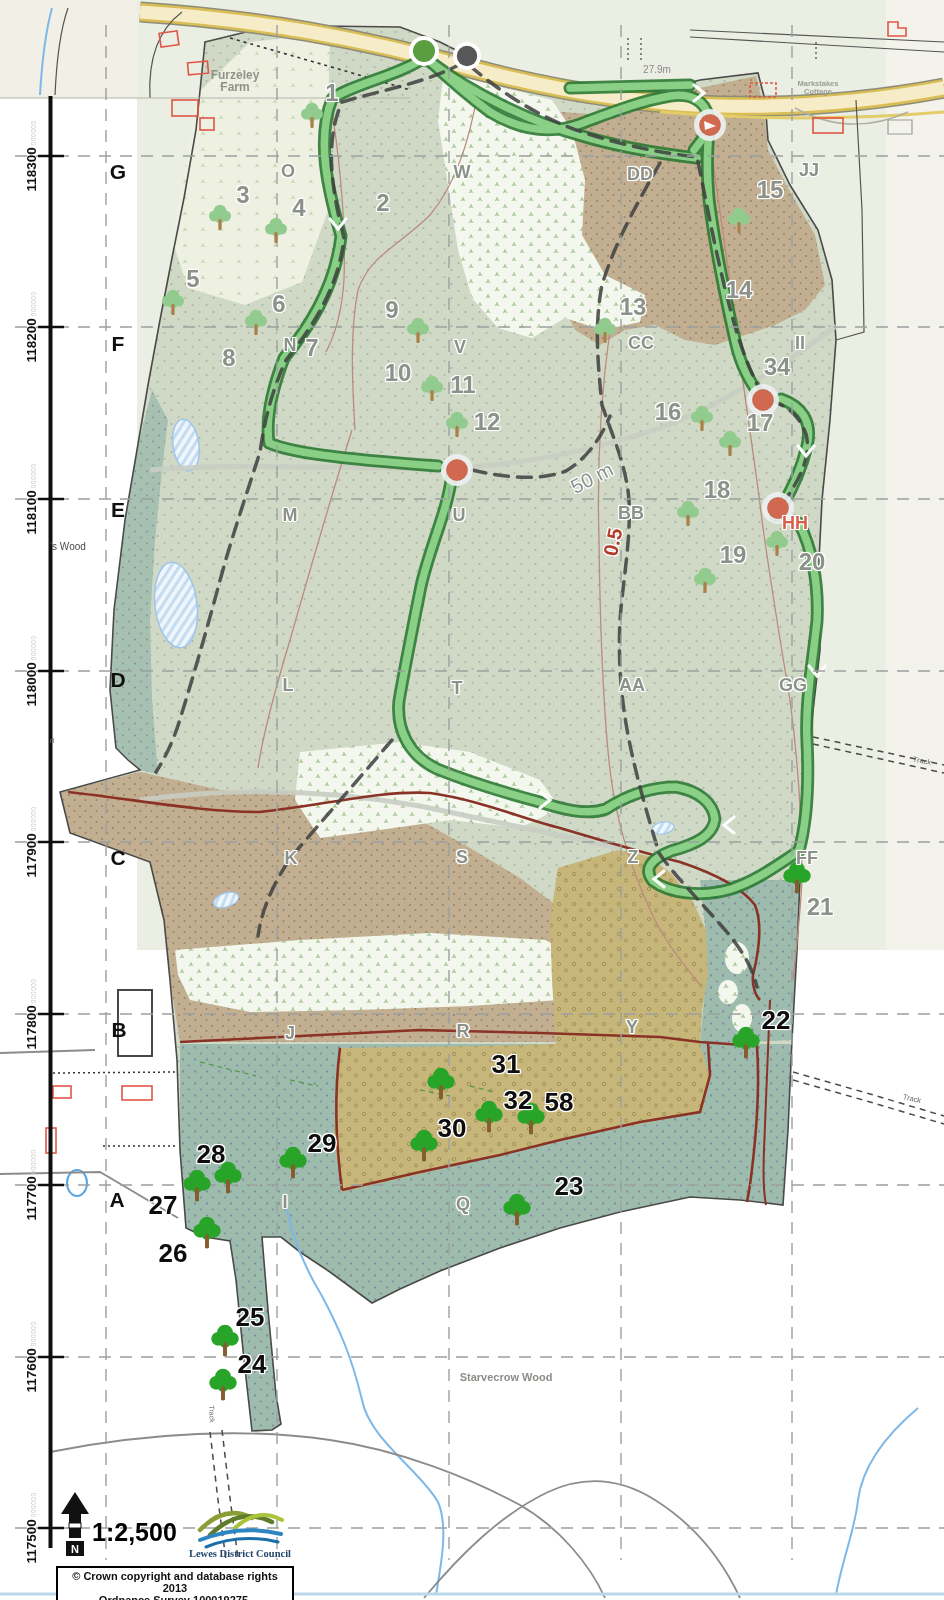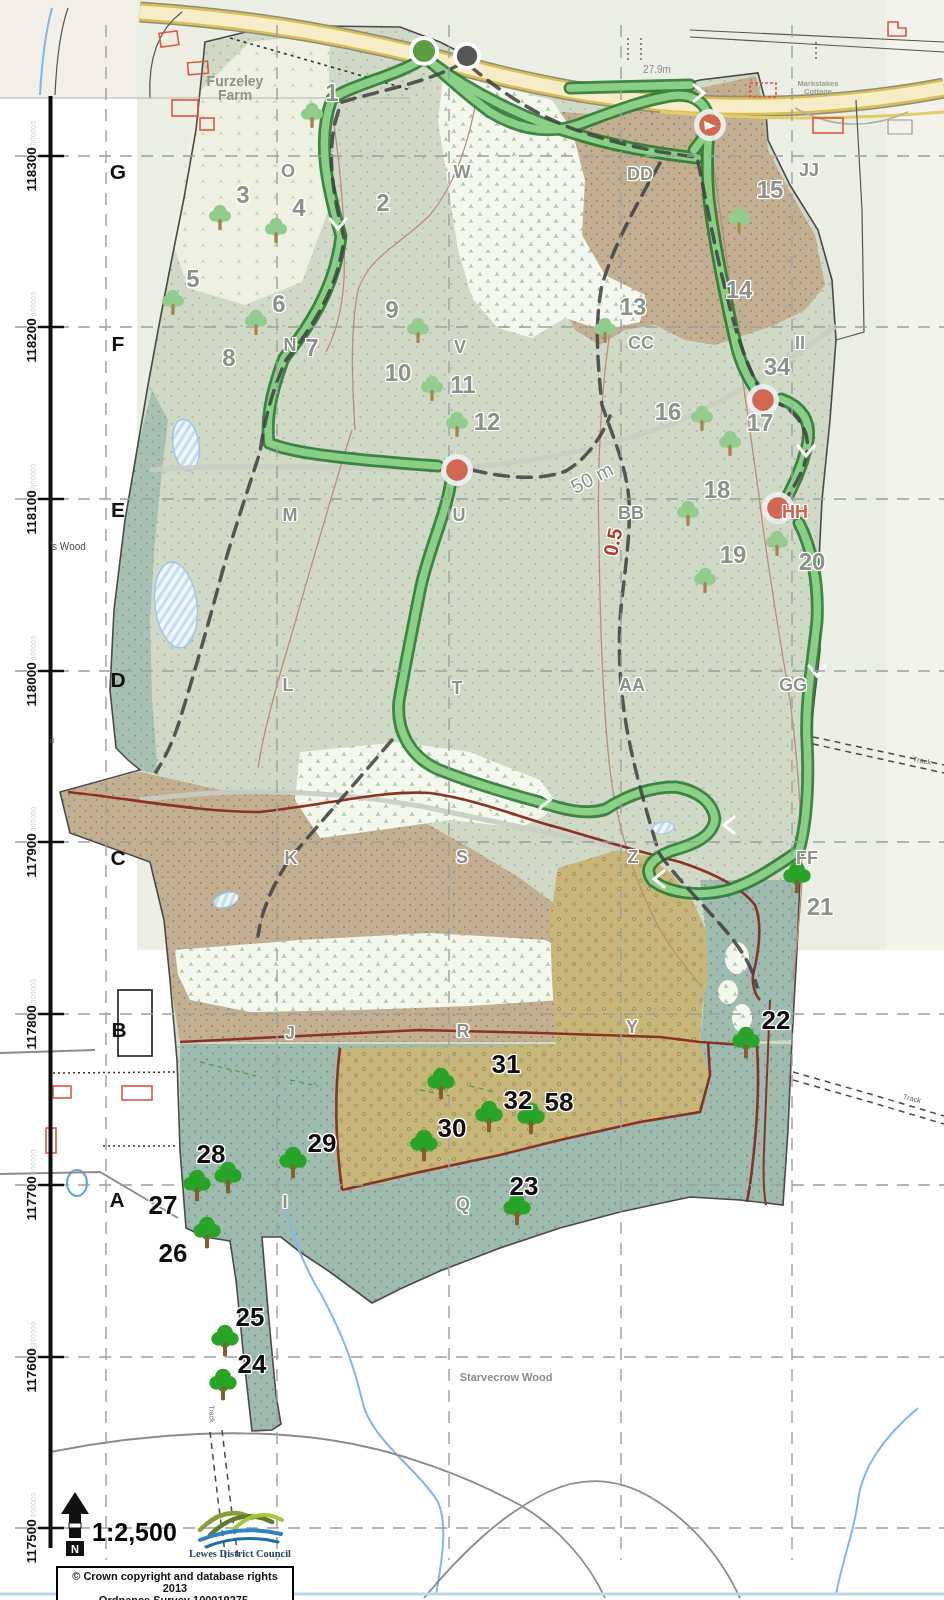--- a/index.html
+++ b/index.html
@@ -452,21 +452,21 @@
       <div class="lbl halo comp" style="left: 462px; top: 172px;">W</div>
       <div class="lbl halo comp" style="left: 640px; top: 174px;">DD</div>
       <div class="lbl halo comp" style="left: 809px; top: 170px;">JJ</div>
       <div class="lbl halo comp" style="left: 290px; top: 345px;">N</div>
       <div class="lbl halo comp" style="left: 460px; top: 347px;">V</div>
       <div class="lbl halo comp" style="left: 641px; top: 343px;">CC</div>
       <div class="lbl halo comp" style="left: 800px; top: 343px;">II</div>
       <div class="lbl halo comp" style="left: 290px; top: 515px;">M</div>
       <div class="lbl halo comp" style="left: 459px; top: 515px;">U</div>
       <div class="lbl halo comp" style="left: 631px; top: 513px;">BB</div>
-      <div class="lbl halo comp red" style="left: 795px; top: 512px;">HH</div>
+      <div class="lbl halo comp red" style="left: 795px; top: 523px;">HH</div>
       <div class="lbl halo comp" style="left: 288px; top: 685px;">L</div>
       <div class="lbl halo comp" style="left: 457px; top: 688px;">T</div>
       <div class="lbl halo comp" style="left: 632px; top: 685px;">AA</div>
       <div class="lbl halo comp" style="left: 793px; top: 685px;">GG</div>
       <div class="lbl halo comp" style="left: 291px; top: 858px;">K</div>
       <div class="lbl halo comp" style="left: 462px; top: 857px;">S</div>
       <div class="lbl halo comp" style="left: 633px; top: 857px;">Z</div>
       <div class="lbl halo comp" style="left: 807px; top: 858px;">FF</div>
       <div class="lbl halo comp" style="left: 290px; top: 1033px;">J</div>
       <div class="lbl halo comp" style="left: 463px; top: 1031px;">R</div>
@@ -489,32 +489,32 @@
       <div class="lbl halo num-gray" style="left: 739px; top: 290px;">14</div>
       <div class="lbl halo num-gray" style="left: 770px; top: 190px; text-align: center;">15</div>
       <div class="lbl halo num-gray" style="left: 668px; top: 412px;">16</div>
       <div class="lbl halo num-gray" style="left: 760px; top: 423px;">17</div>
       <div class="lbl halo num-gray" style="left: 717px; top: 490px;">18</div>
       <div class="lbl halo num-gray" style="left: 733px; top: 555px;">19</div>
       <div class="lbl halo num-gray" style="left: 812px; top: 562px;">20</div>
       <div class="lbl halo num-gray" style="left: 820px; top: 907px;">21</div>
       <div class="lbl halo num-gray" style="left: 777px; top: 367px;">34</div>
       <div class="lbl halo num-black" style="left: 776px; top: 1020px;">22</div>
-      <div class="lbl halo num-black" style="left: 524px; top: 1186px; text-align: right;">23</div>
+      <div class="lbl halo num-black" style="left: 569px; top: 1186px; text-align: right;">23</div>
       <div class="lbl halo num-black" style="left: 252px; top: 1364px;">24</div>
       <div class="lbl halo num-black" style="left: 250px; top: 1317px;">25</div>
       <div class="lbl halo num-black" style="left: 173px; top: 1253px;">26</div>
       <div class="lbl halo num-black" style="left: 163px; top: 1205px;">27</div>
       <div class="lbl halo num-black" style="left: 211px; top: 1154px;">28</div>
       <div class="lbl halo num-black" style="left: 322px; top: 1143px;">29</div>
       <div class="lbl halo num-black" style="left: 452px; top: 1128px;">30</div>
       <div class="lbl halo num-black" style="left: 470px; top: 1064px; margin-left: 36px;">31</div>
       <div class="lbl halo num-black" style="left: 518px; top: 1100px;">32</div>
       <div class="lbl halo num-black" style="left: 559px; top: 1102px;">58</div>
-      <div class="lbl place" style="left: 235px; top: 88px; font-size: 14px; color: rgb(143, 148, 138); font-weight: bold; transform: translate(-50%, -50%) rotate(0deg);">
+      <div class="lbl place" style="left: 235px; top: 81px; font-size: 12px; color: rgb(143, 148, 138); font-weight: bold; transform: translate(-50%, -50%) rotate(0deg);">
         <div>Furzeley</div>
         <div>Farm</div>
       </div>
       <div class="lbl place" style="left: 818px; top: 88px; font-size: 7.5px; color: rgb(154, 158, 149); font-weight: bold; transform: translate(-50%, -50%) rotate(0deg); text-align: center;">
         <div>Markstakes</div>
         <div>Cottage</div>
       </div>
       <div class="lbl place" style="left: 68px; top: 547px; font-size: 10px; color: rgb(74, 74, 74); font-weight: normal; transform: translate(-50%, -50%) rotate(0deg);">
         <div>'s Wood</div>
       </div>

